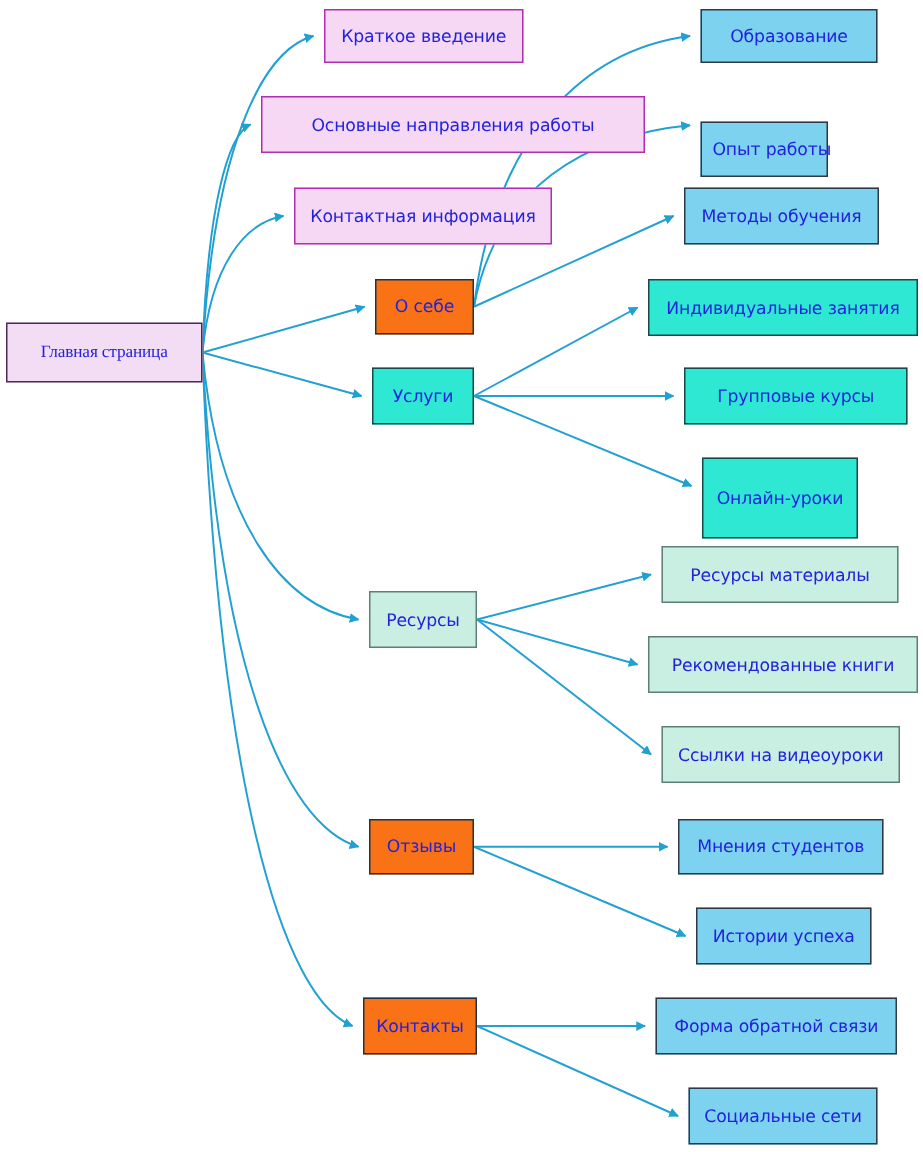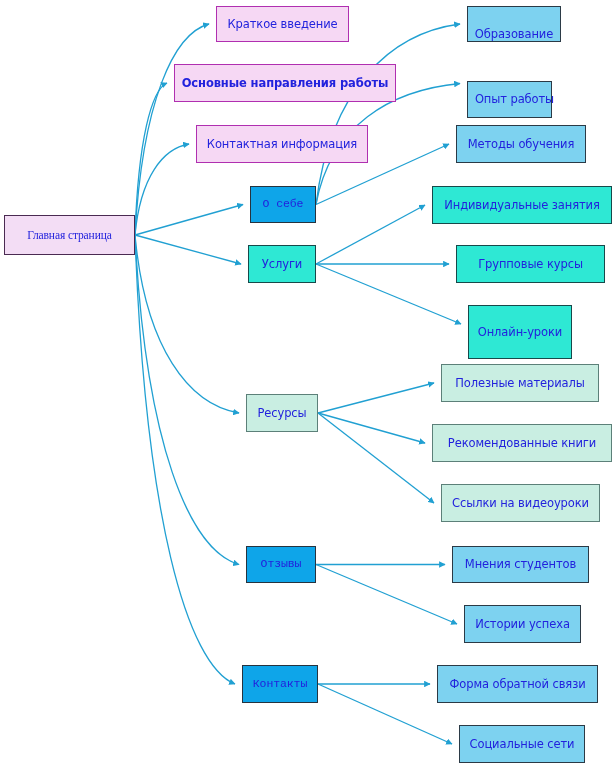--- a/index.html
+++ b/index.html
@@ -52,23 +52,22 @@
   .n-root {
     background: #f3ddf5;
     border-color: #4a2a52;
     font-family: Liberation Serif, serif;
   }
   .n-pink {
     background: #f6d8f4;
     border-color: #b02fb0;
   }
   .n-blue {
-    background: #0ea5e9;
+    background: #f97316;
     border-color: #26333f;
-    font-family: Liberation Mono, monospace;
   }
   .n-blue-dk {
     background: #7dd2f0;
     border-color: #2b3a46;
   }
   .n-cyan {
     background: #2ee8d4;
     border-color: #17494a;
   }
   .n-mint {
@@ -110,30 +109,30 @@
         <path d="M 318 684 L 452 744" fill="none" stroke="#21a0d2" stroke-width="1.3" marker-end="url(#arrow)"></path>
       </g>
   </svg>
   <div id="node-layer">
       <div class="node n-root" style="left: 4px; top: 215px; width: 131px; height: 40px;">
         <span>Главная страница</span>
       </div>
       <div class="node n-pink" style="left: 216px; top: 6px; width: 133px; height: 36px;">
         <span>Краткое введение</span>
       </div>
-      <div class="node n-pink" style="left: 174px; top: 64px; width: 222px; height: 38px; font-weight: bold;">
+      <div class="node n-pink" style="left: 174px; top: 64px; width: 256px; height: 38px;">
         <span>Основные направления работы</span>
       </div>
       <div class="node n-pink" style="left: 196px; top: 125px; width: 172px; height: 38px;">
         <span>Контактная информация</span>
       </div>
       <div class="node n-blue" style="left: 250px; top: 186px; width: 66px; height: 37px;">
         <span>О себе</span>
       </div>
-      <div class="node n-blue-dk" style="left: 467px; top: 6px; width: 94px; height: 36px; align-items: flex-end;">
+      <div class="node n-blue-dk" style="left: 467px; top: 6px; width: 118px; height: 36px;">
         <span>Образование</span>
       </div>
       <div class="node n-blue-dk" style="left: 467px; top: 81px; width: 85px; height: 37px; padding-left: 16px;">
         <span>Опыт работы</span>
       </div>
       <div class="node n-blue-dk" style="left: 456px; top: 125px; width: 130px; height: 38px;">
         <span>Методы обучения</span>
       </div>
       <div class="node n-cyan" style="left: 248px; top: 245px; width: 68px; height: 38px;">
         <span>Услуги</span>
@@ -144,21 +143,21 @@
       <div class="node n-cyan" style="left: 456px; top: 245px; width: 149px; height: 38px;">
         <span>Групповые курсы</span>
       </div>
       <div class="node n-cyan" style="left: 468px; top: 305px; width: 104px; height: 54px;">
         <span>Онлайн-уроки</span>
       </div>
       <div class="node n-mint" style="left: 246px; top: 394px; width: 72px; height: 38px;">
         <span>Ресурсы</span>
       </div>
       <div class="node n-mint" style="left: 441px; top: 364px; width: 158px; height: 38px;">
-        <span>Полезные материалы</span>
+        <span>Ресурсы материалы</span>
       </div>
       <div class="node n-mint" style="left: 432px; top: 424px; width: 180px; height: 38px;">
         <span>Рекомендованные книги</span>
       </div>
       <div class="node n-mint" style="left: 441px; top: 484px; width: 159px; height: 38px;">
         <span>Ссылки на видеоуроки</span>
       </div>
       <div class="node n-blue" style="left: 246px; top: 546px; width: 70px; height: 37px;">
         <span>Отзывы</span>
       </div>

